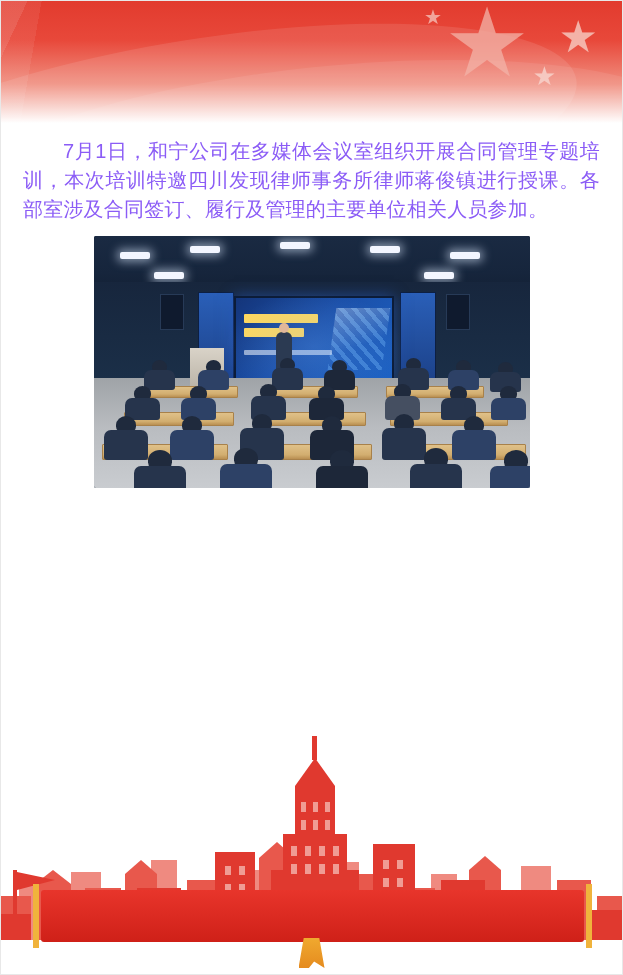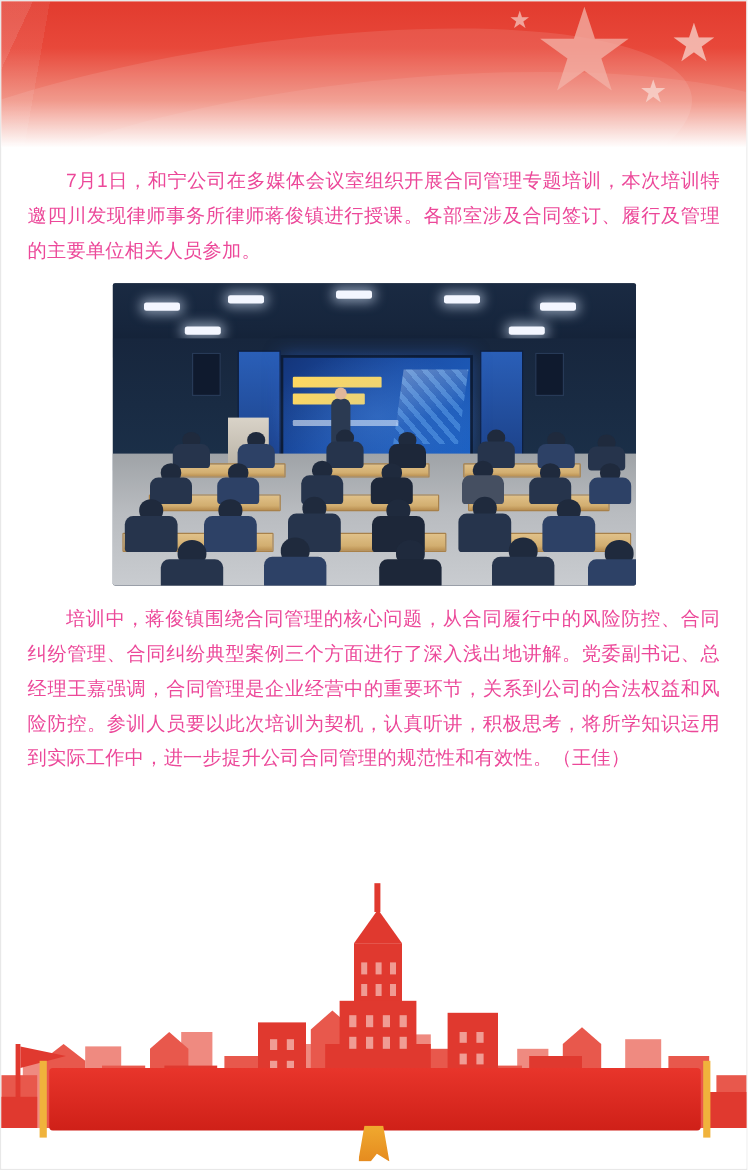--- a/index.html
+++ b/index.html
@@ -57,23 +57,23 @@
   .star.s-big   { top: -6px;  right: 92px;  font-size: 96px; color: #f3b3a8; opacity: .75; }
   .star.s-mid   { top: 14px;  right: 24px;  font-size: 44px; color: #f7cdc4; opacity: .8; }
   .star.s-small { top: 62px;  right: 66px;  font-size: 26px; color: #f8d6cf; opacity: .8; }
   .star.s-tiny  { top: 6px;   right: 180px; font-size: 20px; color: #f7cfc7; opacity: .7; }
 
   
   .article {
     padding: 14px 22px 0 22px;
   }
   .para {
-    font-size: 16px;
+    font-size: 20px;
     line-height: 29px;
-    color: #ec4899;
+    color: #8b5cf6;
     text-align: justify;
     text-indent: 2em;
     margin: 0 0 6px 0;
     letter-spacing: .2px;
   }
   .para.p2 { margin-top: 14px; }
 
   
   .photo-wrap {
     margin: 12px auto 2px auto;
@@ -343,21 +343,20 @@
         <div class="chairbody dark" style="left:222px; top:230px; width:52px; height:24px;"></div>
 
         <div class="chairhead" style="left:330px; top:212px; width:24px; height:21px;"></div>
         <div class="chairbody navy" style="left:316px; top:228px; width:52px; height:26px;"></div>
 
         <div class="chairhead" style="left:410px; top:214px; width:24px; height:21px;"></div>
         <div class="chairbody blue" style="left:396px; top:230px; width:52px; height:24px;"></div>
       </div>
     </div>
 
-    <p class="para p2">培训中，蒋俊镇围绕合同管理的核心问题，从合同履行中的风险防控、合同纠纷管理、合同纠纷典型案例三个方面进行了深入浅出地讲解。党委副书记、总经理王嘉强调，合同管理是企业经营中的重要环节，关系到公司的合法权益和风险防控。参训人员要以此次培训为契机，认真听讲，积极思考，将所学知识运用到实际工作中，进一步提升公司合同管理的规范性和有效性。（王佳）</p>
   </div>
 
   <div class="skyline">
     <svg width="623" height="300" viewBox="0 0 623 300" xmlns="http://www.w3.org/2000/svg">
       <g fill="#ef8a80">
         <rect x="18" y="208" width="26" height="58"></rect>
         <rect x="70" y="198" width="30" height="68"></rect>
         <rect x="150" y="186" width="26" height="80"></rect>
         <rect x="236" y="196" width="30" height="70"></rect>
         <rect x="330" y="188" width="28" height="78"></rect>

